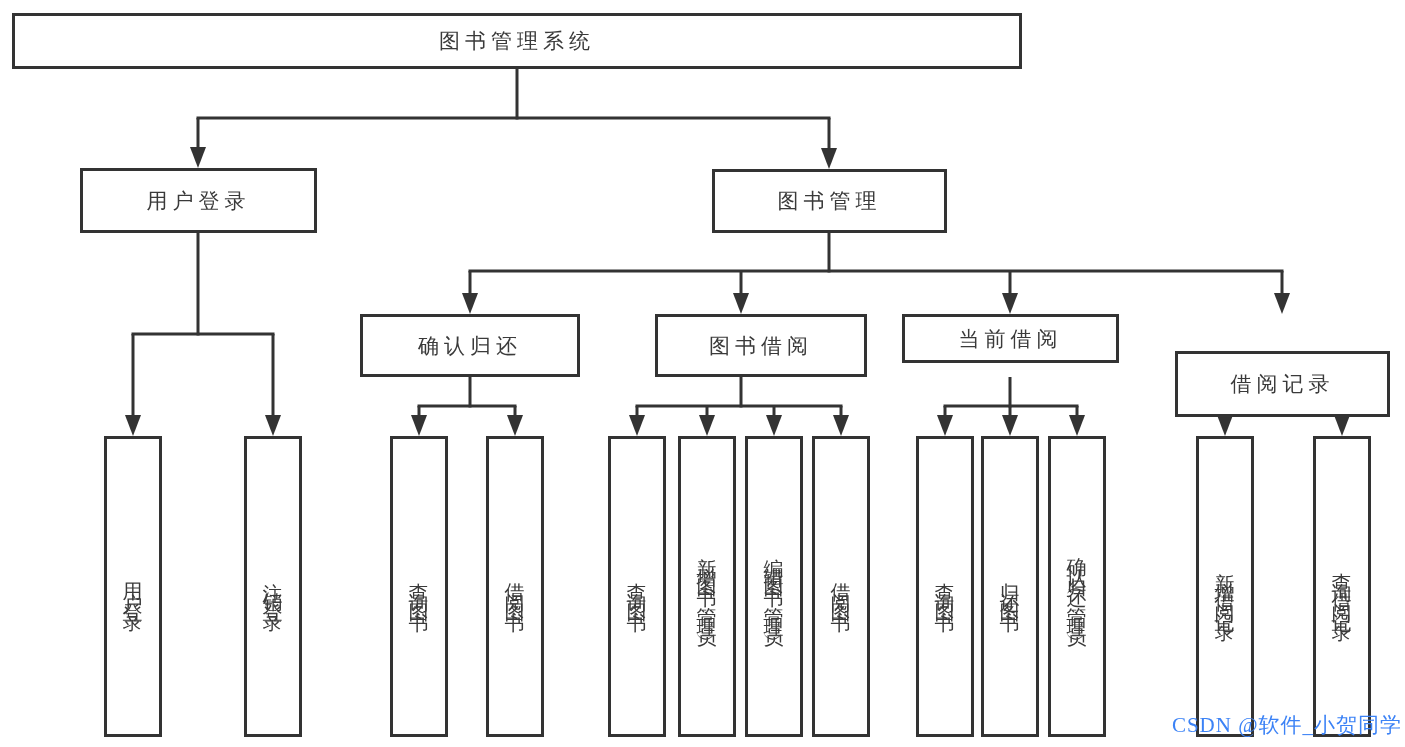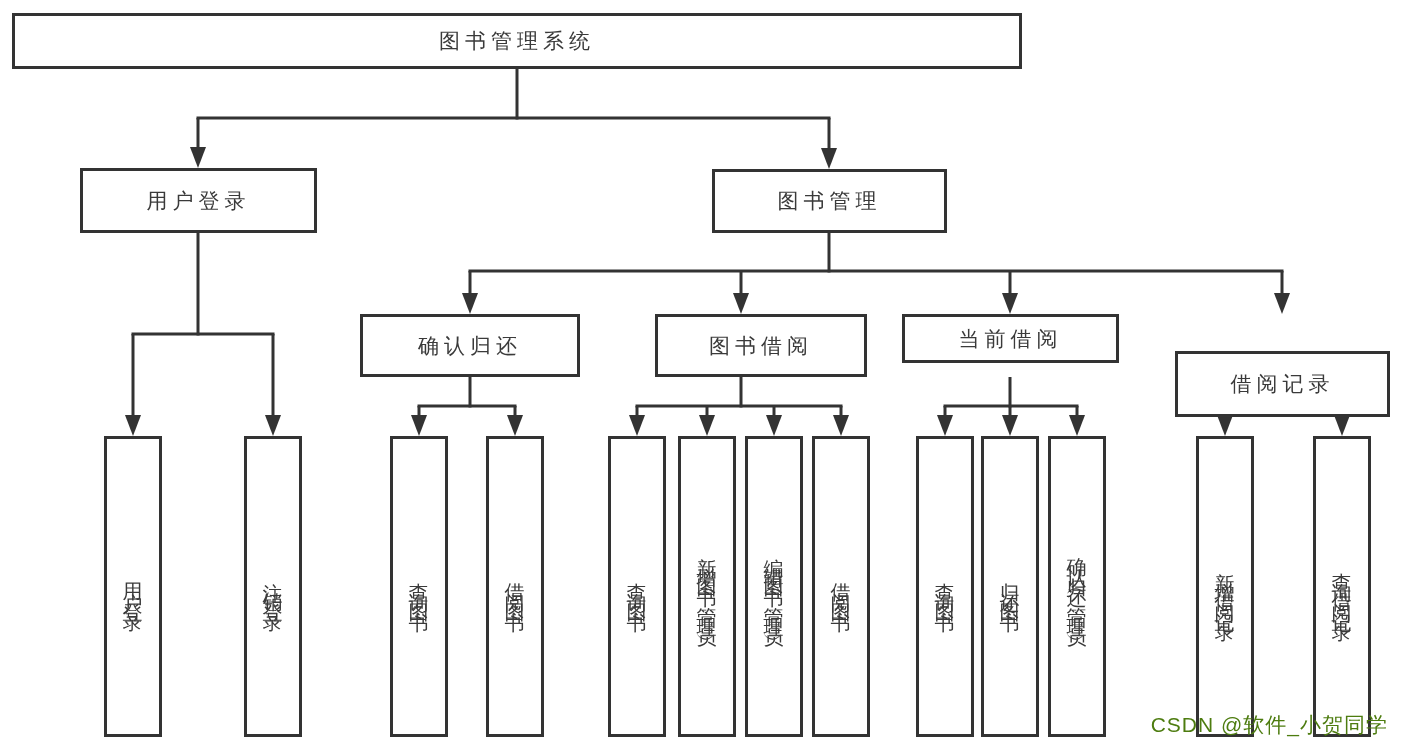--- a/index.html
+++ b/index.html
@@ -33,27 +33,28 @@
     writing-mode:vertical-rl;
     text-orientation:mixed;
     font-size:20px;
     letter-spacing:10px;
     color:#3a3a3a;
     white-space:nowrap;
     line-height:1;
   }
   #watermark{
     position:absolute;
-    right:17px;top:711px;
+    right:3px;top:711px;
     font-size:21px;
-    color:#4d7c0f;
+    color:#3b82f6;
     letter-spacing:1px;
     z-index:5;
     pointer-events:none;
     white-space:nowrap;
+    font-family:Liberation Serif, serif;
   }
 </style>
 </head>
 <body>
 
 <div id="canvas">
 
   <svg id="connectors" width="1405" height="747" viewBox="0 0 1405 747">
     <g stroke="#333333" stroke-width="3" fill="none">
 

